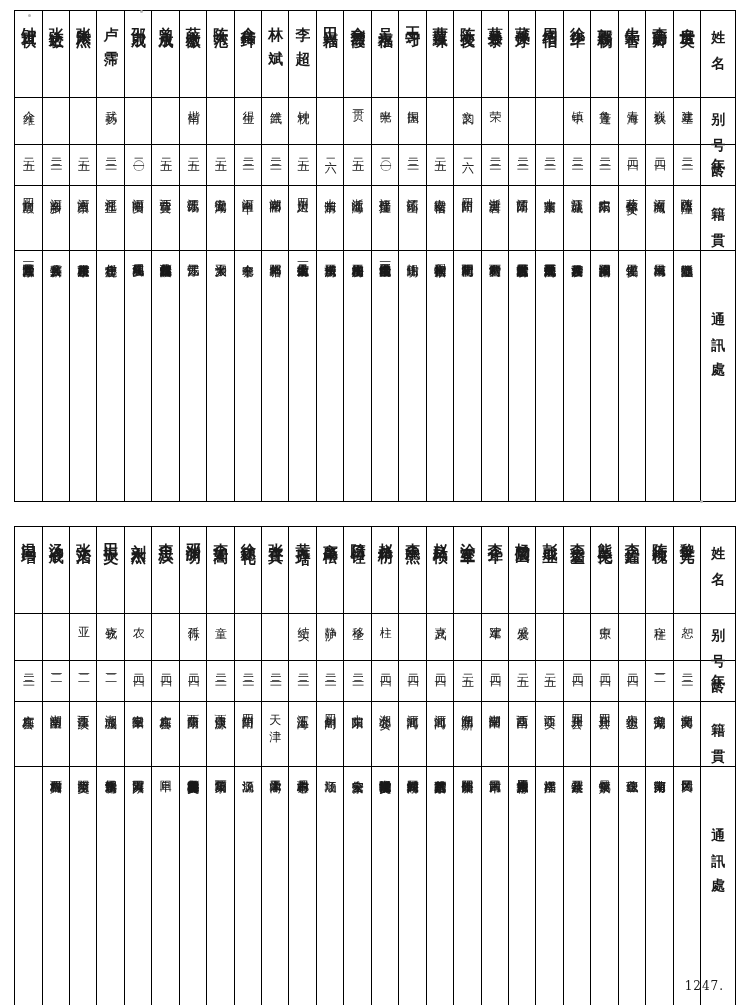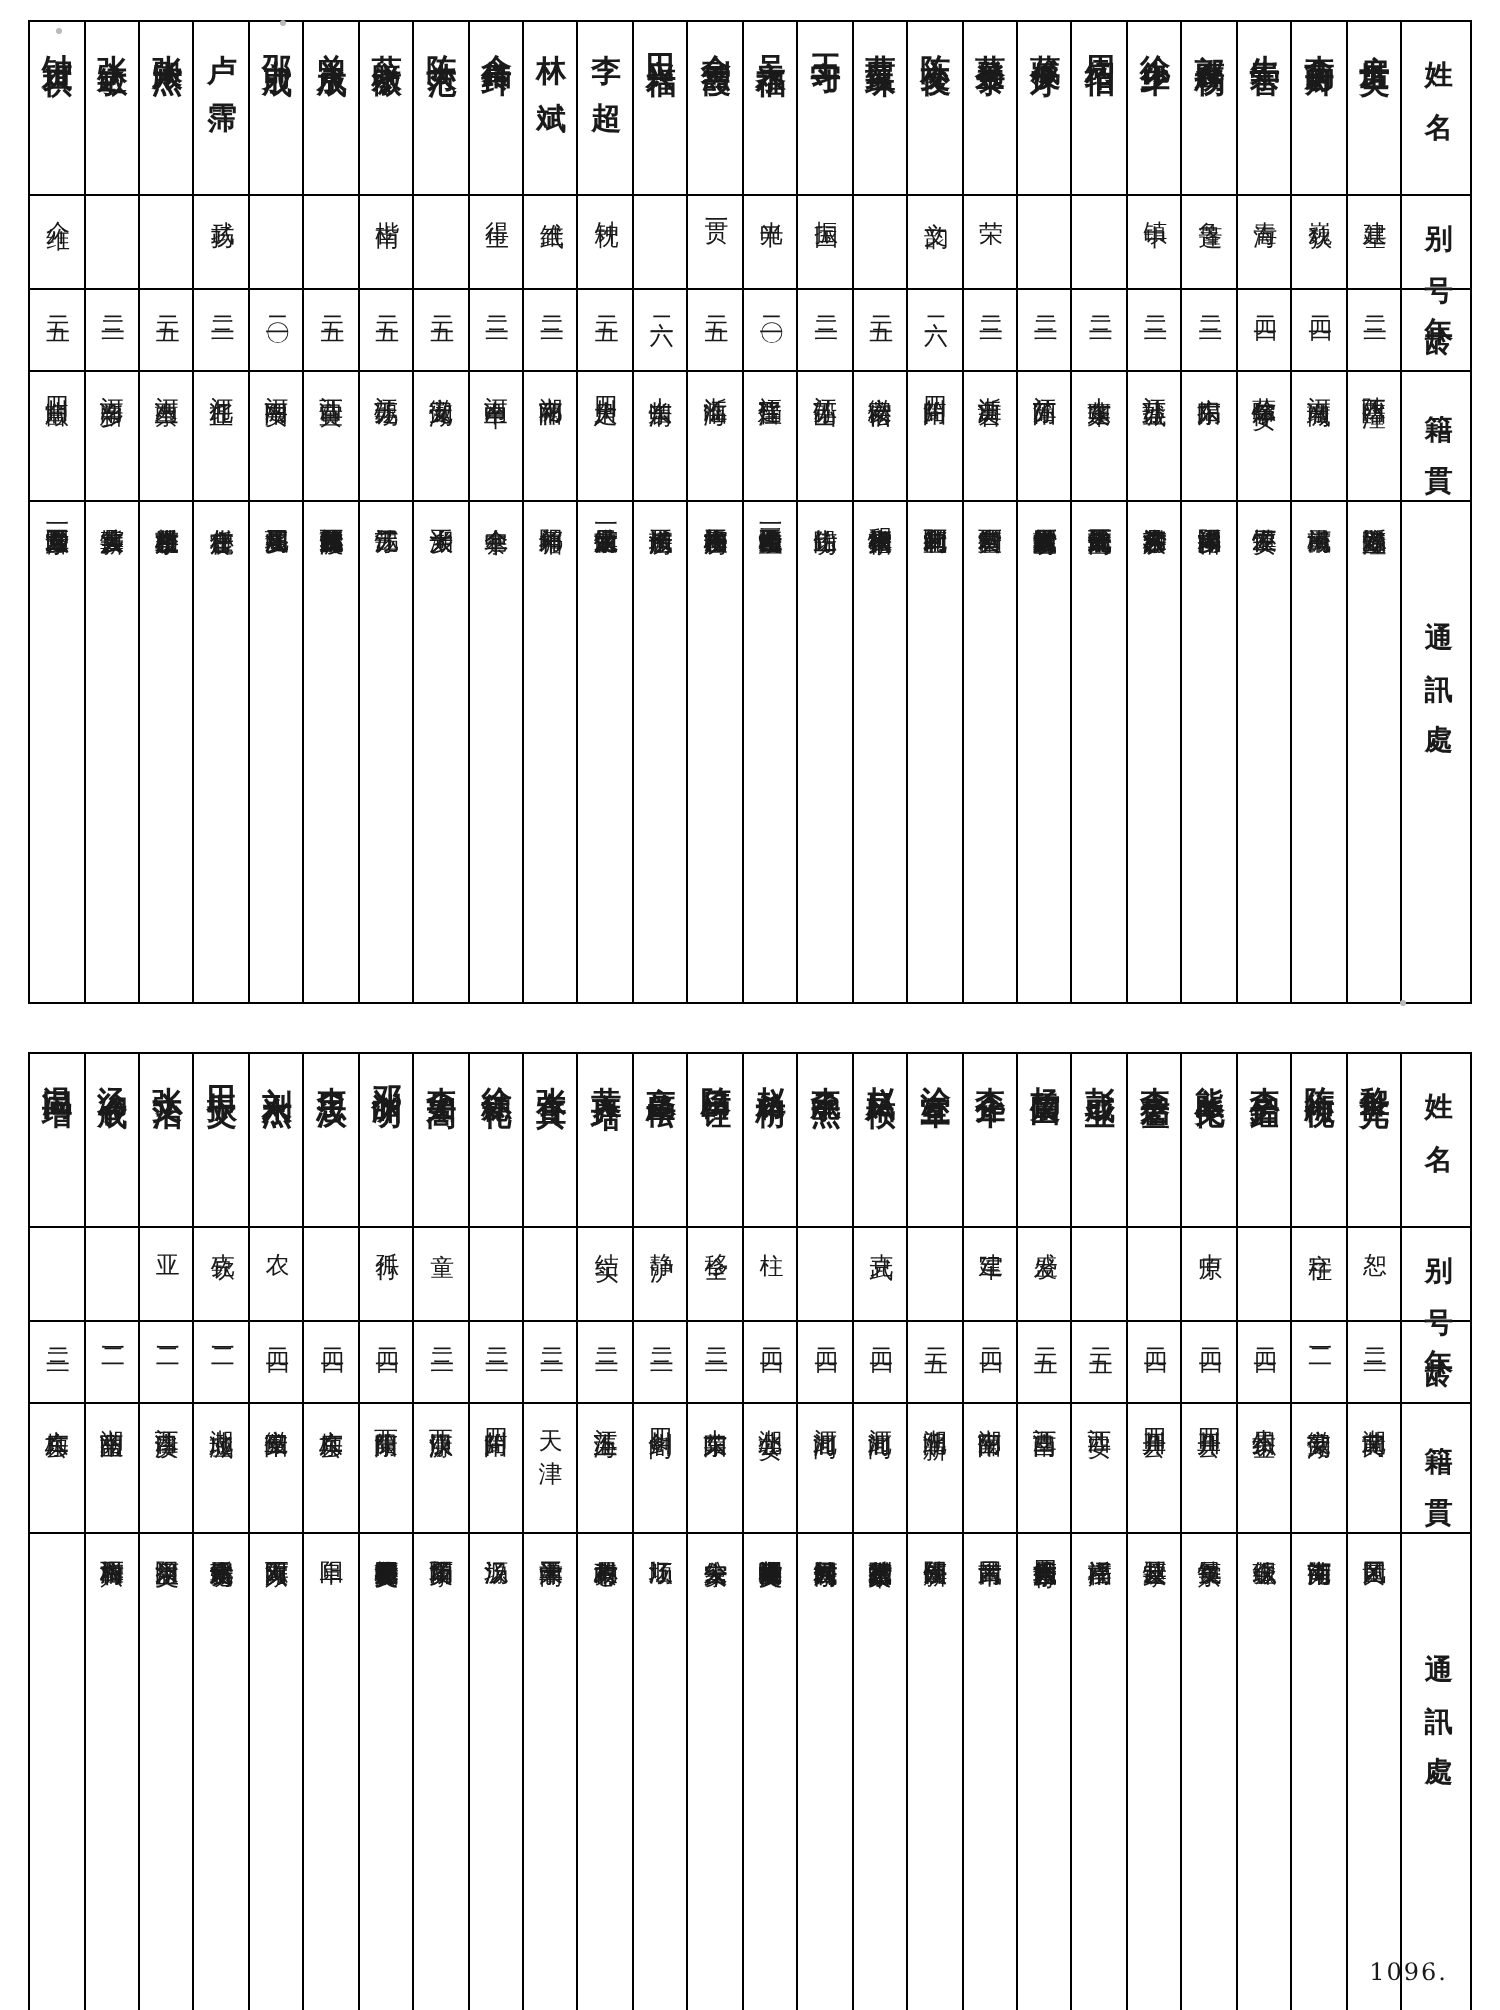--- a/index.html
+++ b/index.html
@@ -913,14 +913,14 @@
           <td class="r-addr">
             <div class="v">梅西村温增兴</div>
           </td>
           <td class="r-addr">
             <div class="v"></div>
           </td>
         </tr>
     </tbody>
   </table>
 
-  <div class="footer">1096.</div>
+  <div class="footer">1247.</div>
 </div>
 
 </body></html>

